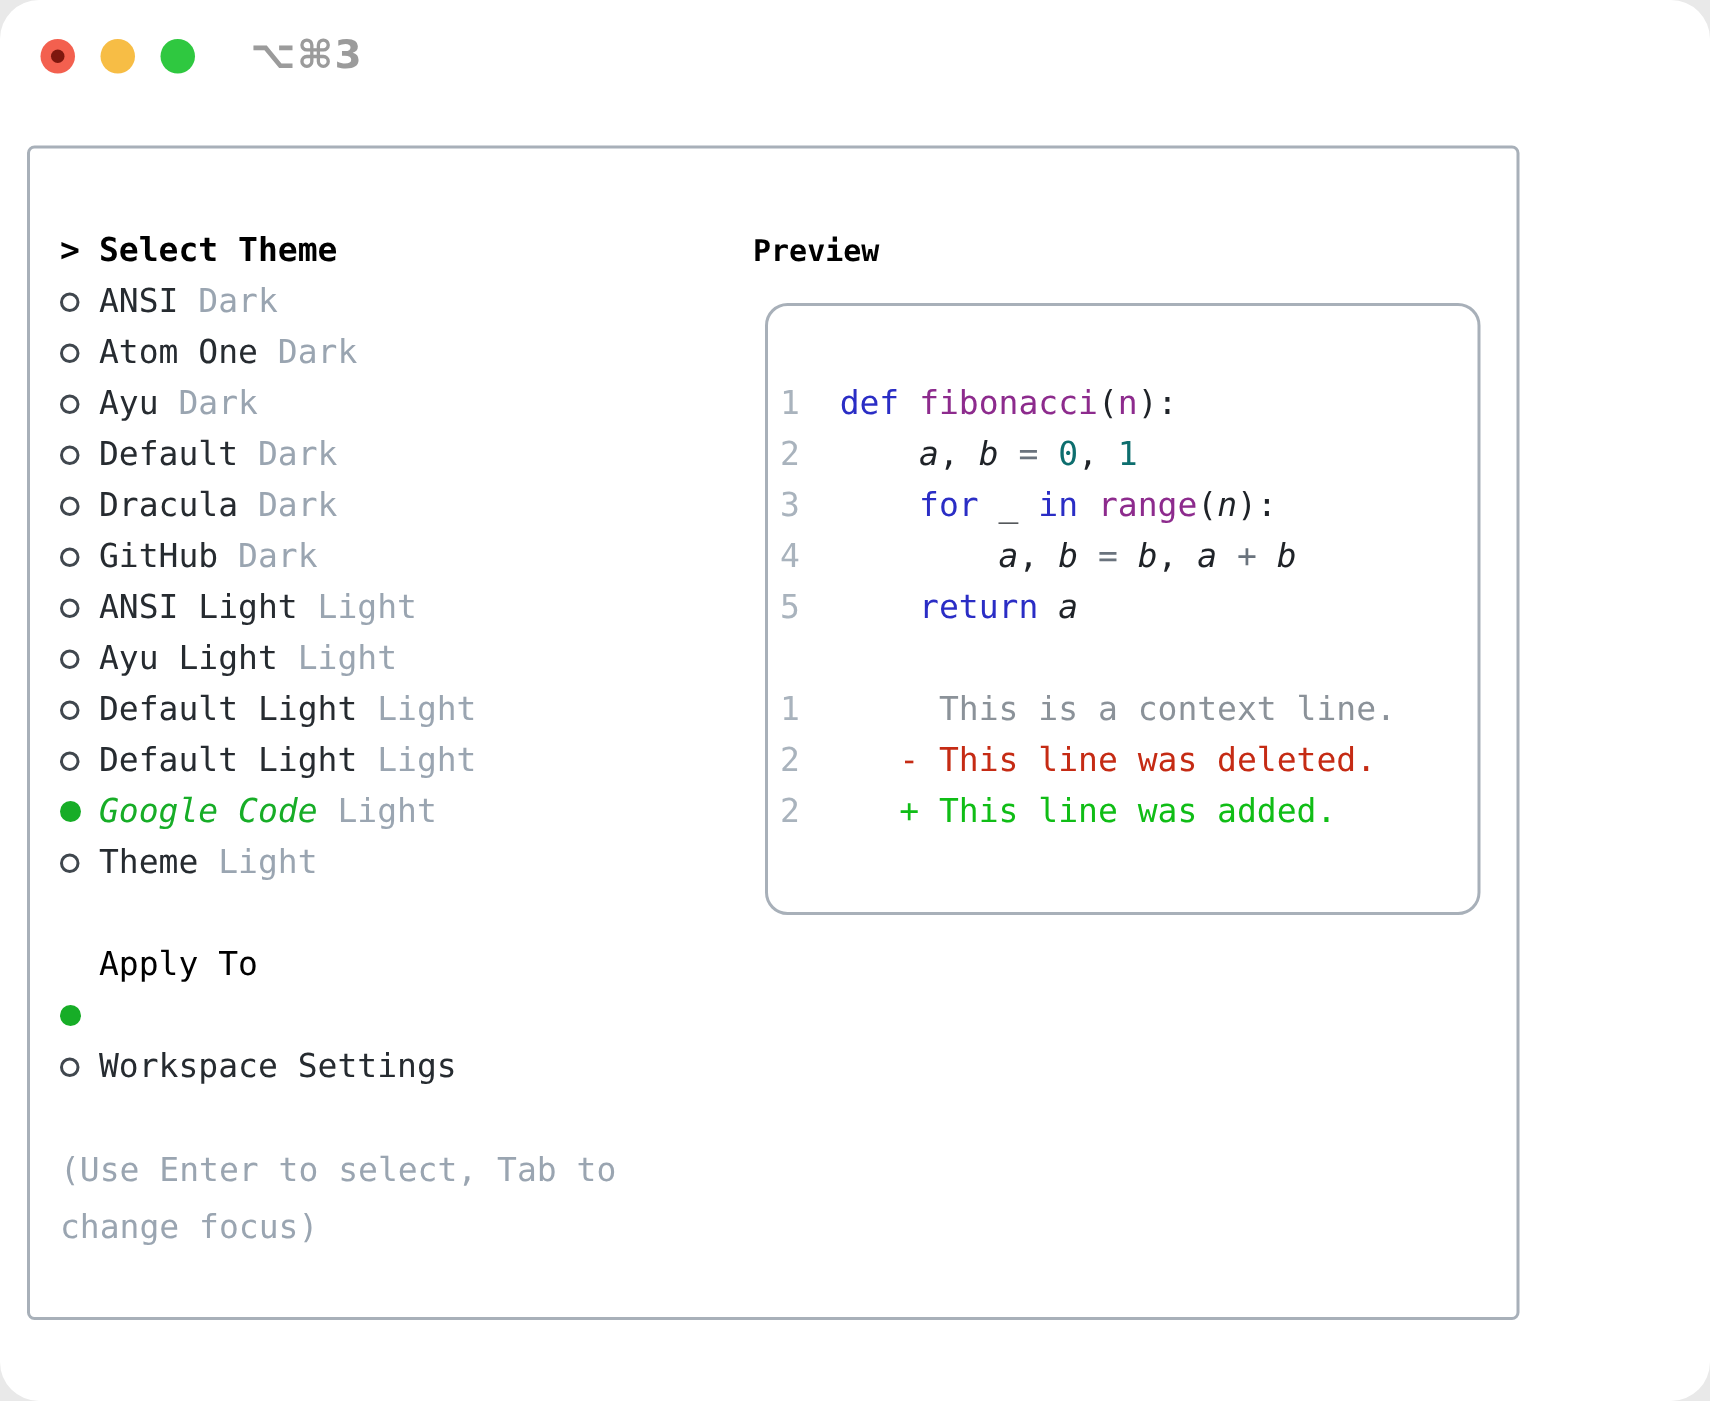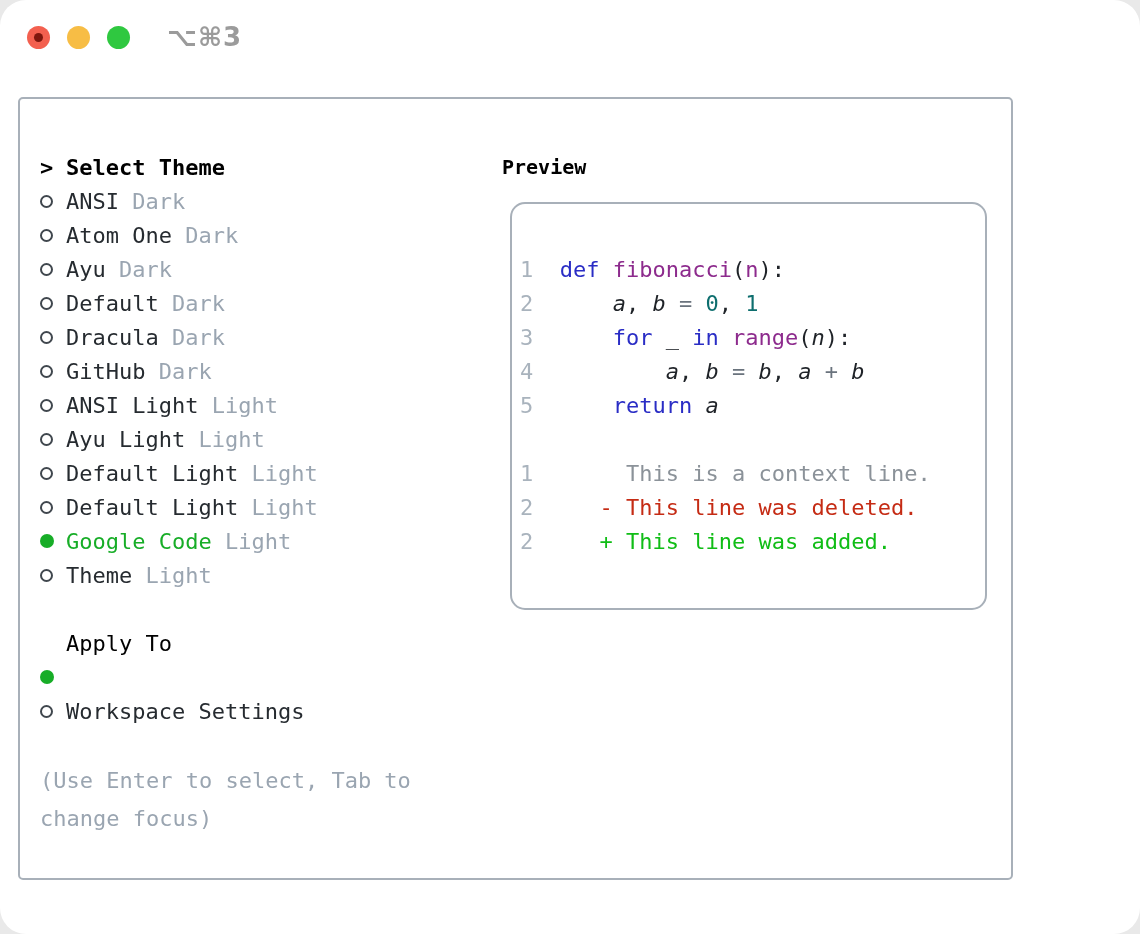--- a/index.html
+++ b/index.html
@@ -23,21 +23,21 @@
   
   .left-col{position:absolute;left:20px;top:51px;width:450px;}
   .row{display:flex;align-items:center;height:34px;font-size:22px;color:#262b30;white-space:pre;}
   .icon-slot{display:inline-flex;width:16px;margin-right:10px;justify-content:flex-start;align-items:center;flex:0 0 16px;}
   .prompt{font-weight:bold;color:#000;}
   .hdr{font-weight:bold;color:#000;}
   .subhdr{color:#000;}
   .radio-ring{width:13px;height:13px;border:2px solid #40474e;border-radius:50%;box-sizing:border-box;}
   .radio-dot{width:14px;height:14px;border-radius:50%;background:#17ad27;}
   .muted{color:#9aa5b1;}
-  .sel-green{color:#17ad27;}
+  .sel-green{color:#17ad27;font-style:italic;}
   .hint{width:420px;font-size:22px;line-height:38px;color:#9aa5b1;margin-top:0;}
   .spacer{height:34px;}
   
   .preview-title{position:absolute;left:482px;top:51px;height:34px;display:flex;align-items:center;
     font-size:20px;font-weight:bold;color:#000;}
   .preview-box{position:absolute;left:490px;top:103px;width:477px;height:408px;
     border:2px solid #a8b0b9;border-radius:15px;background:#fff;box-sizing:border-box;
     padding:49px 8px 0 8px;overflow:hidden;}
   .pline{height:34px;line-height:34px;font-size:22px;white-space:pre;color:#1f2328;}
   .ln{color:#a9b3bd;}

